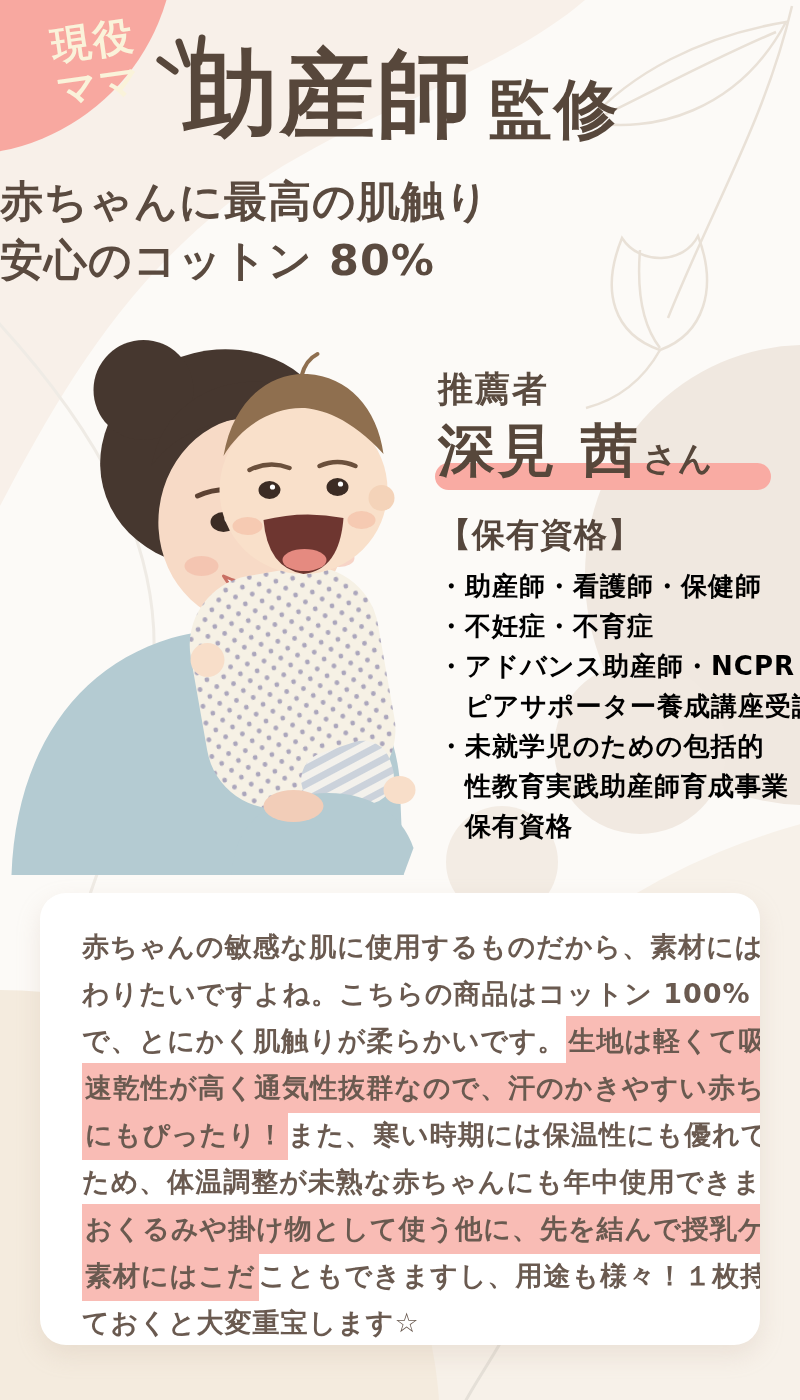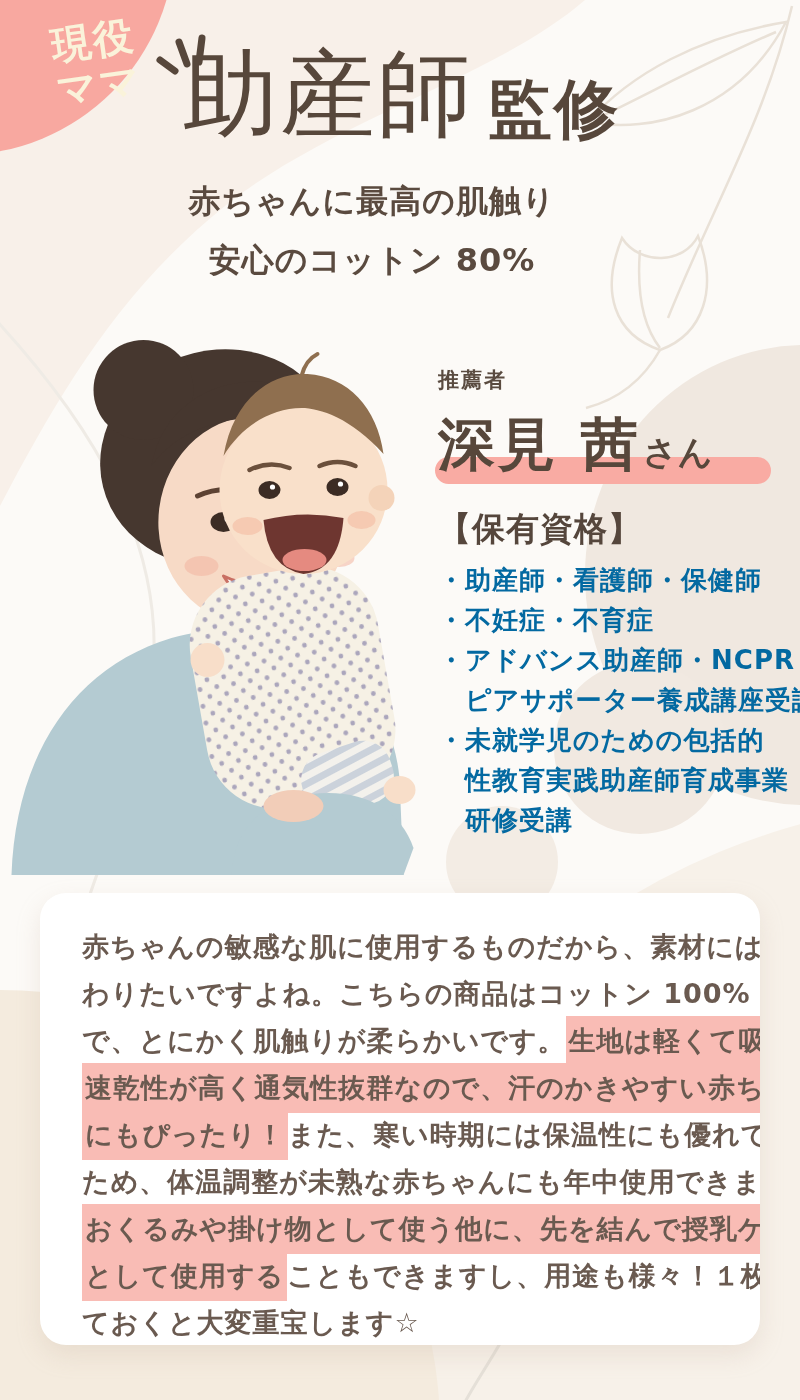--- a/index.html
+++ b/index.html
@@ -22,43 +22,43 @@
     font-size:40px;font-weight:800;color:#FAF3DA;
     line-height:45px;text-align:center;letter-spacing:2px;
   }
 
   .sparkle{position:absolute;left:152px;top:30px;z-index:3;}
 
   .title-row{
     position:absolute;left:183px;top:40px;z-index:3;
     display:flex;align-items:flex-end;gap:14px;color:#57473B;
   }
-  .title-main{font-size:95px;font-weight:400;line-height:108px;letter-spacing:2px;text-align:center;}
+  .title-main{font-size:95px;font-weight:700;line-height:108px;letter-spacing:2px;text-align:center;}
   .title-suffix{font-size:64px;font-weight:800;line-height:78px;letter-spacing:2px;}
 
   .subtitle{
     position:absolute;left:0;top:172px;width:744px;z-index:3;
-    text-align:center;font-size:32px;font-weight:800;line-height:59px;
+    font-size:43px;font-weight:800;line-height:59px;
     color:#5A4A3F;letter-spacing:1px;
   }
 
   .photo{position:absolute;left:0;top:338px;width:458px;height:537px;z-index:3;}
 
   .side{position:absolute;left:438px;top:366px;width:352px;z-index:3;color:#5A4B40;}
-  .rec-label{font-size:21px;font-weight:800;letter-spacing:2px;}
-  .name-wrap{position:relative;margin-top:13px;height:80px;}
+  .rec-label{font-size:35px;font-weight:800;letter-spacing:2px;}
+  .name-wrap{position:relative;margin-top:0;height:80px;}
   .name-bar{
     position:absolute;left:-3px;top:50px;width:336px;height:27px;
     background:#F9ABA3;border-radius:14px;z-index:0;
   }
   .name-text{position:relative;z-index:1;font-size:57px;font-weight:800;color:#57473B;letter-spacing:3px;}
   .honorific{position:relative;z-index:1;font-size:34px;font-weight:700;color:#57473B;margin-left:2px;}
   .qual-heading{margin-top:20px;font-size:33px;font-weight:800;letter-spacing:1px;color:#55463C;}
   .qual-list{margin-top:8px;}
-  .qual-line{font-size:26px;font-weight:700;line-height:40px;letter-spacing:1px;color:#0369a1;white-space:nowrap;}
+  .qual-line{font-size:26px;font-weight:700;line-height:40px;letter-spacing:1px;color:#000000;white-space:nowrap;}
   .qual-line.indent{padding-left:27px;}
 
   .card{
     position:absolute;left:40px;top:893px;width:720px;height:452px;z-index:4;
     background:#FFFFFF;border-radius:26px;box-sizing:border-box;
     padding:30px 0 0 42px;overflow:hidden;
     box-shadow:0 10px 24px rgba(190,170,150,0.22);
   }
   .review-line{
     height:47px;display:flex;align-items:center;white-space:nowrap;
@@ -179,21 +179,21 @@
       <span class="name-text">深見 茜</span><span class="honorific">さん</span>
     </div>
     <div class="qual-heading">【保有資格】</div>
     <div class="qual-list">
         <div class="qual-line">・助産師・看護師・保健師</div>
         <div class="qual-line">・不妊症・不育症</div>
         <div class="qual-line">・アドバンス助産師・NCPR</div>
         <div class="qual-line indent">ピアサポーター養成講座受講</div>
         <div class="qual-line">・未就学児のための包括的</div>
         <div class="qual-line indent">性教育実践助産師育成事業</div>
-        <div class="qual-line indent">研修受講</div>
+        <div class="qual-line indent">保有資格</div>
       </div>
   </div>
 
   <div class="card">
     <div class="review">
         <div class="review-line">
           <span>赤ちゃんの敏感な肌に使用するものだから、素材にはこだ</span>
         </div>
         <div class="review-line">
           <span>わりたいですよね。こちらの商品はコットン 100% なの</span>
@@ -209,21 +209,21 @@
           <span class="hl">にもぴったり！</span>
           <span>また、寒い時期には保温性にも優れている</span>
         </div>
         <div class="review-line">
           <span>ため、体温調整が未熟な赤ちゃんにも年中使用できます。</span>
         </div>
         <div class="review-line">
           <span class="hl">おくるみや掛け物として使う他に、先を結んで授乳ケープ</span>
         </div>
         <div class="review-line">
-          <span class="hl">として使用する</span>
+          <span class="hl">素材にはこだ</span>
           <span>こともできますし、用途も様々！１枚持っ</span>
         </div>
         <div class="review-line">
           <span>ておくと大変重宝します☆</span>
         </div>
       </div>
   </div>
 
 </div>
 

